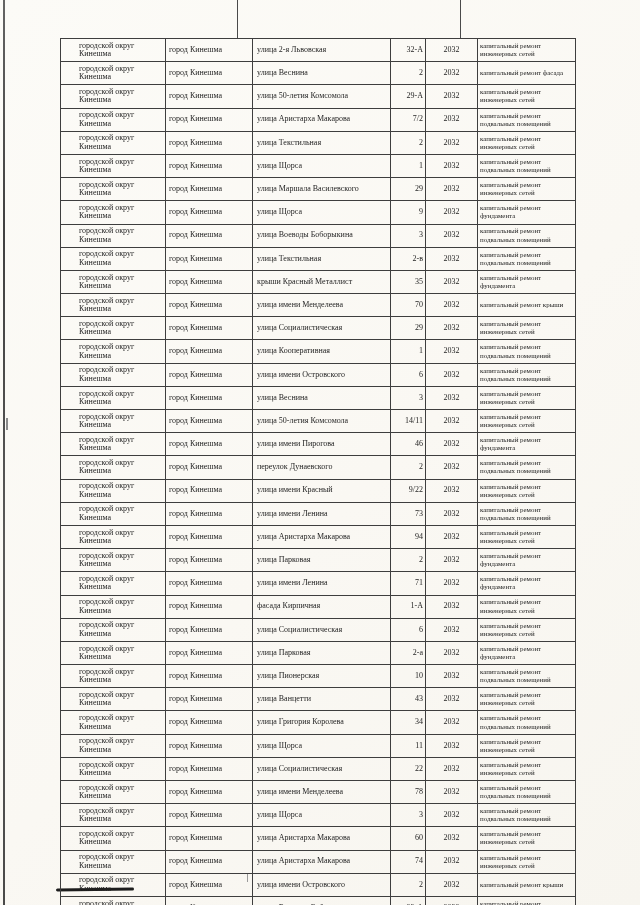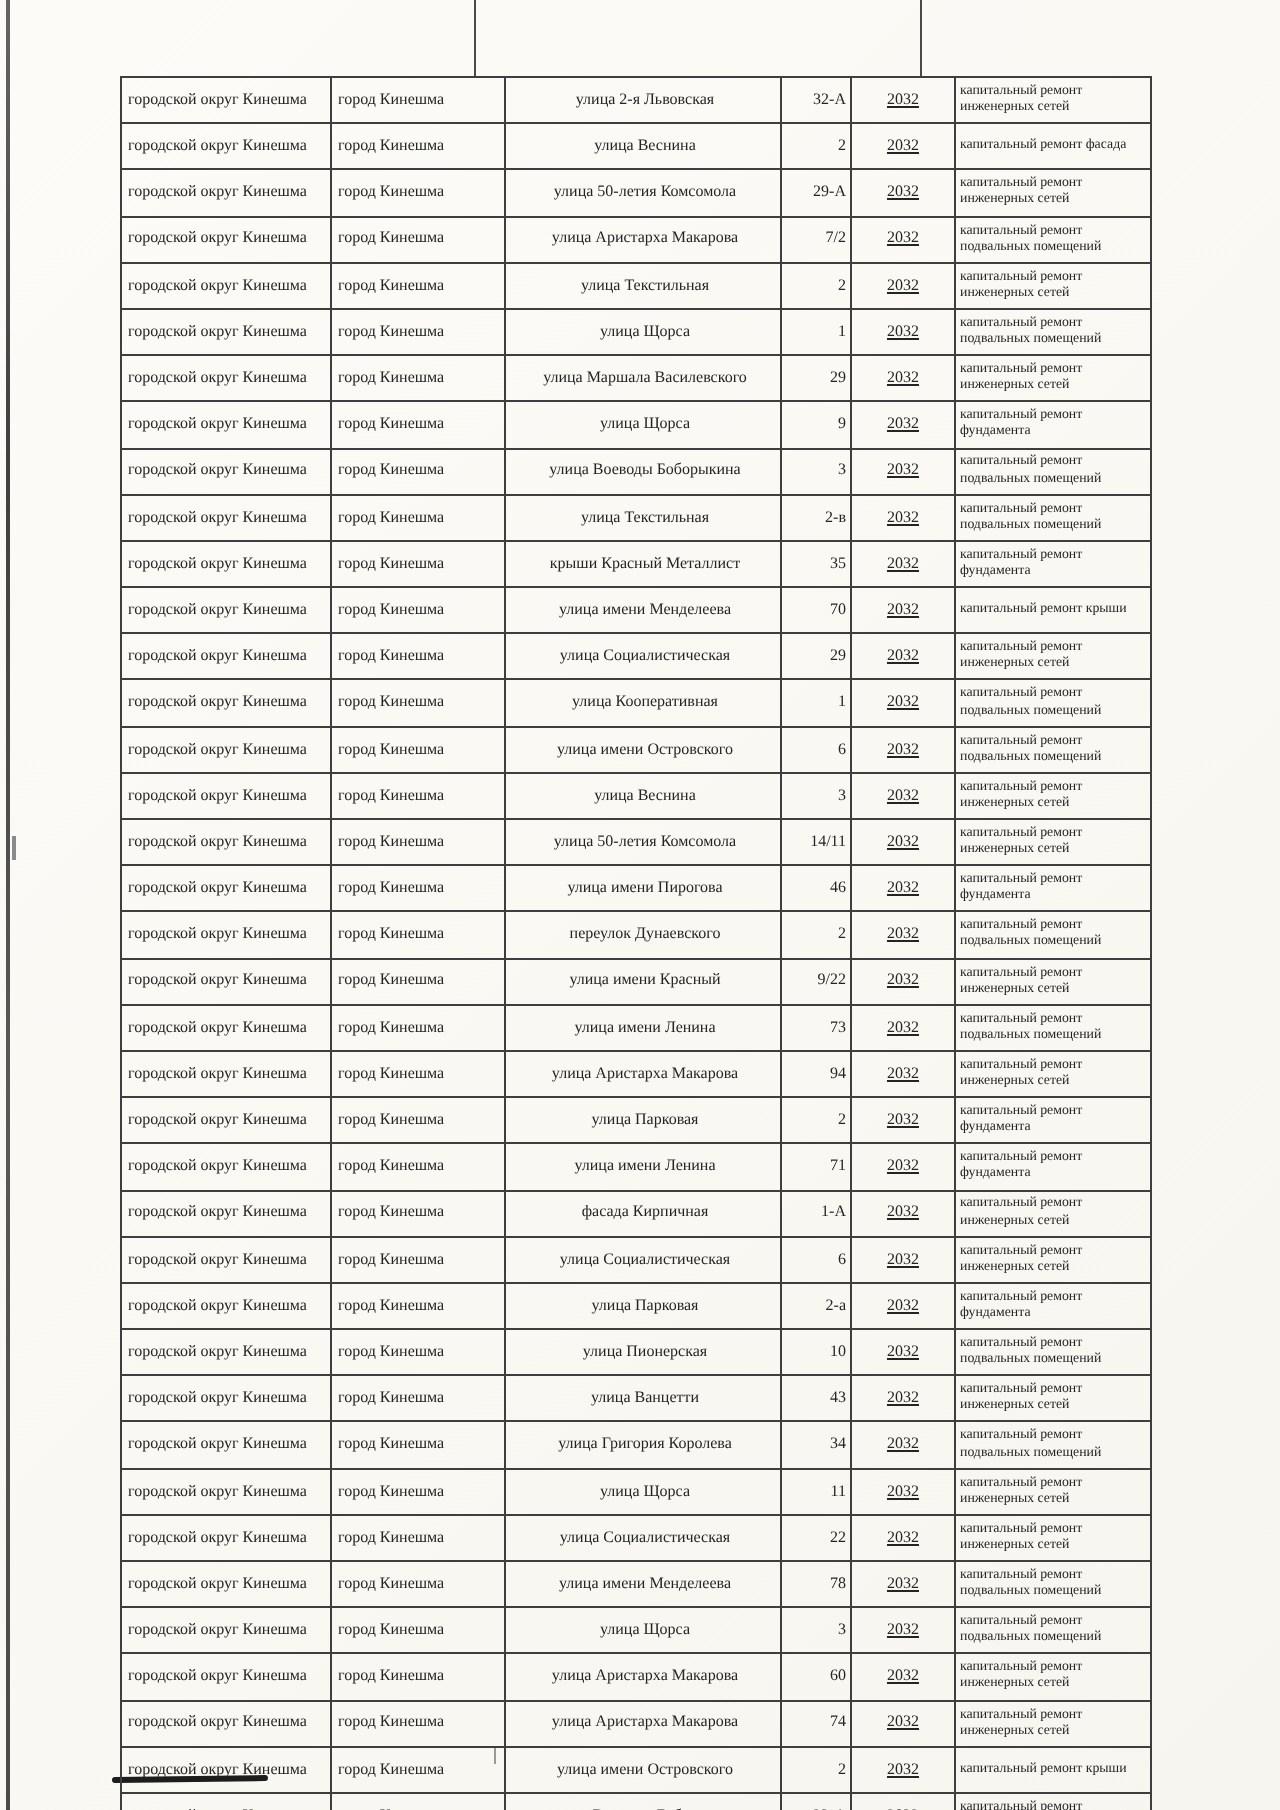--- a/index.html
+++ b/index.html
@@ -33,25 +33,25 @@
   td{
     border:1px solid #3e3e3e;
     height:20.2px;
     padding:0 2px;
     font-size:8px;
     line-height:1.05;
     vertical-align:middle;
     overflow:hidden;
     color:#242424;
   }
-  td.c-district{padding-left:3px;}
+  td.c-district{padding-left:18px;}
   td.c-city{padding-left:3px;}
-  td.c-street{padding-left:4px;text-align:center;}
+  td.c-street{padding-left:4px;}
   td.c-house{text-align:right;}
-  td.c-year{text-align:center;text-decoration:underline;}
+  td.c-year{text-align:center;}
   td.c-work{font-size:6.9px;line-height:1.18;padding:1px 2px;}
 </style>
 </head>
 <body>
 
 <div class="page">
 
   <div class="edge-line"></div>
   <div class="stub stub-1"></div>
   <div class="stub stub-2"></div>

